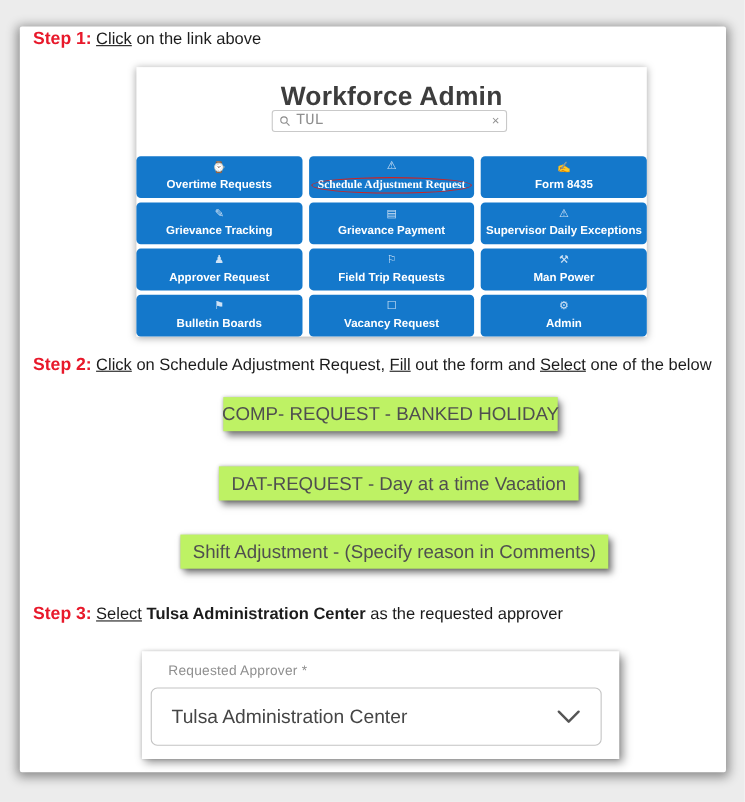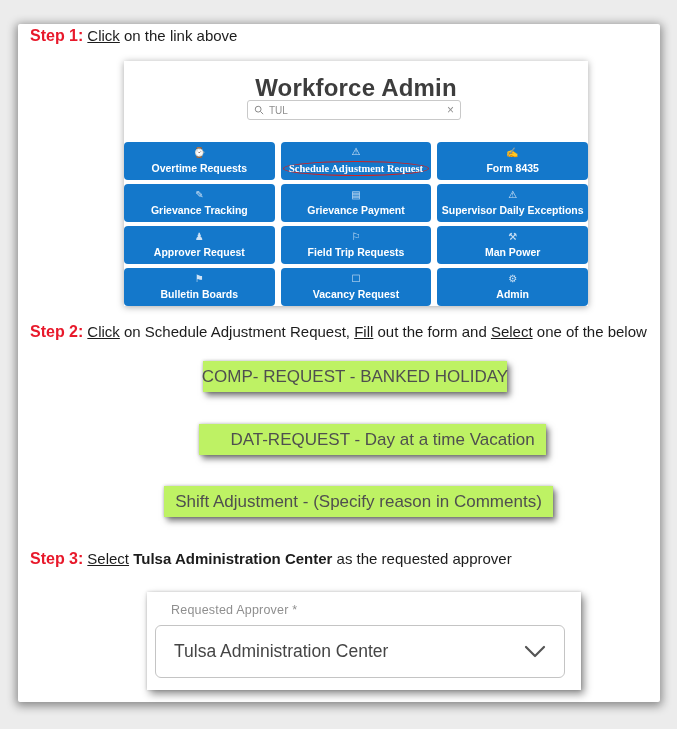--- a/index.html
+++ b/index.html
@@ -27,21 +27,21 @@
   }
   .wf-title{
     position:absolute;left:0;top:13px;width:100%;text-align:center;
     font-size:24px;font-weight:bold;color:#3d3d3d;letter-spacing:.2px;
   }
   .wf-search{
     position:absolute;left:123px;top:39px;width:214px;height:20px;
     border:1px solid #c9c9c9;border-radius:3px;background:#fff;
     display:flex;align-items:center;padding:0 6px;box-sizing:border-box;
   }
-  .wf-search .q{font-size:10px;color:#8f8f8f;margin-left:5px;flex:1;text-align:left;}
+  .wf-search .q{font-size:14px;color:#8f8f8f;margin-left:5px;flex:1;text-align:left;font-family:Liberation Mono, monospace;}
   .wf-search .x{font-size:12px;color:#8f8f8f;cursor:pointer;}
   .tile-grid{
     position:absolute;left:0;top:81px;width:464px;
     display:grid;grid-template-columns:1fr 1fr 1fr;gap:4px 6px;grid-auto-rows:38px;
   }
   .tile{
     background:#1478cb;border-radius:4px;color:#fff;
     display:flex;flex-direction:column;align-items:center;justify-content:center;
     cursor:pointer;overflow:hidden;
   }
@@ -52,21 +52,21 @@
   }
   
   .option-box{
     background:#bef264;display:flex;align-items:center;justify-content:center;
     font-size:17px;color:#4f4f4f;white-space:nowrap;
     box-shadow:3px 4px 6px rgba(0,0,0,.5), 0 0 3px rgba(0,0,0,.25);
     cursor:pointer;
   }
   
   .approver-card{
-    left:147px;top:592px;width:434px;height:98px;background:#fff;
+    left:129px;top:592px;width:434px;height:98px;background:#fff;
     box-shadow:3px 4px 8px rgba(0,0,0,.45), 0 0 3px rgba(0,0,0,.18);
   }
   .approver-label{
     position:absolute;left:24px;top:11px;font-size:12.5px;color:#8f8f8f;letter-spacing:.2px;
   }
   .approver-select{
     position:absolute;left:8px;top:33px;width:410px;height:53px;
     border:1.5px solid #c4c4c4;border-radius:6px;background:#fff;
     display:flex;align-items:center;box-sizing:border-box;
     padding:0 18px;cursor:pointer;
@@ -144,21 +144,21 @@
       <span class="tlabel">Admin</span>
     </div>
   </div>
 </div>
 
 <div class="abs step-line" style="left:30px;top:322px;text-align:center;">
   <span class="step-label">Step 2:</span><span class="u">Click</span><span> on Schedule Adjustment Request, </span><span class="u">Fill</span><span> out the form and </span><span class="u">Select</span><span> one of the below</span>
 </div>
 
 <div class="abs option-box" style="left:203px;top:361px;width:304px;height:31px;">COMP- REQUEST - BANKED HOLIDAY</div>
-<div class="abs option-box" style="left:199px;top:424px;width:327px;height:31px;padding-left:20px;">DAT-REQUEST - Day at a time Vacation</div>
+<div class="abs option-box" style="left:199px;top:424px;width:327px;height:31px;">DAT-REQUEST - Day at a time Vacation</div>
 <div class="abs option-box" style="left:164px;top:486px;width:389px;height:31px;">Shift Adjustment - (Specify reason in Comments)</div>
 
 <div class="abs step-line" style="left:30px;top:549px;">
   <span class="step-label">Step 3:</span><span class="u">Select</span><span>&nbsp;</span><span class="b">Tulsa Administration Center</span><span> as the requested approver</span>
 </div>
 
 <div class="abs approver-card">
   <div class="approver-label">Requested Approver *</div>
   <div class="approver-select">
     <span class="approver-value">Tulsa Administration Center</span>

